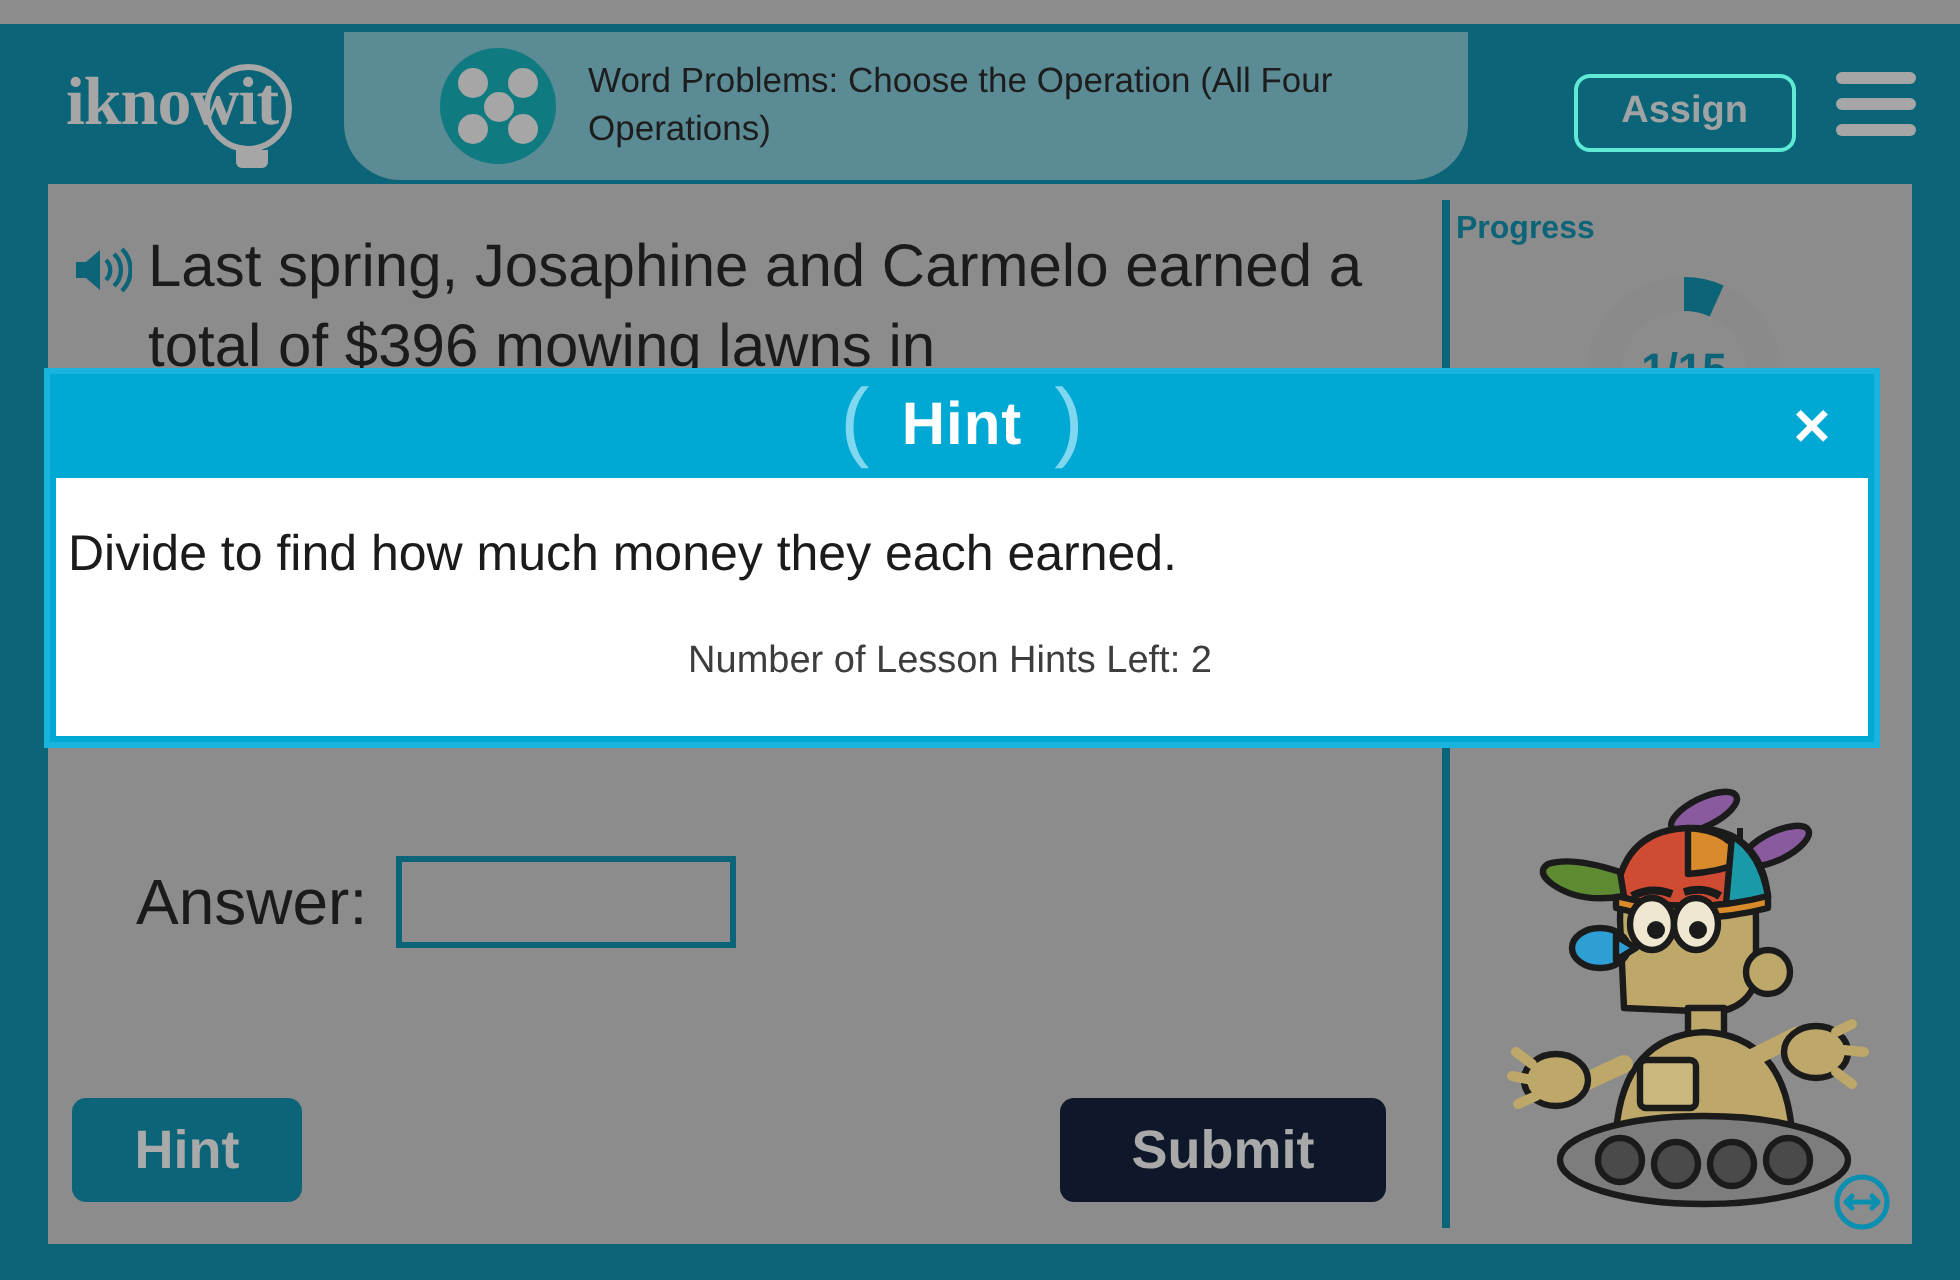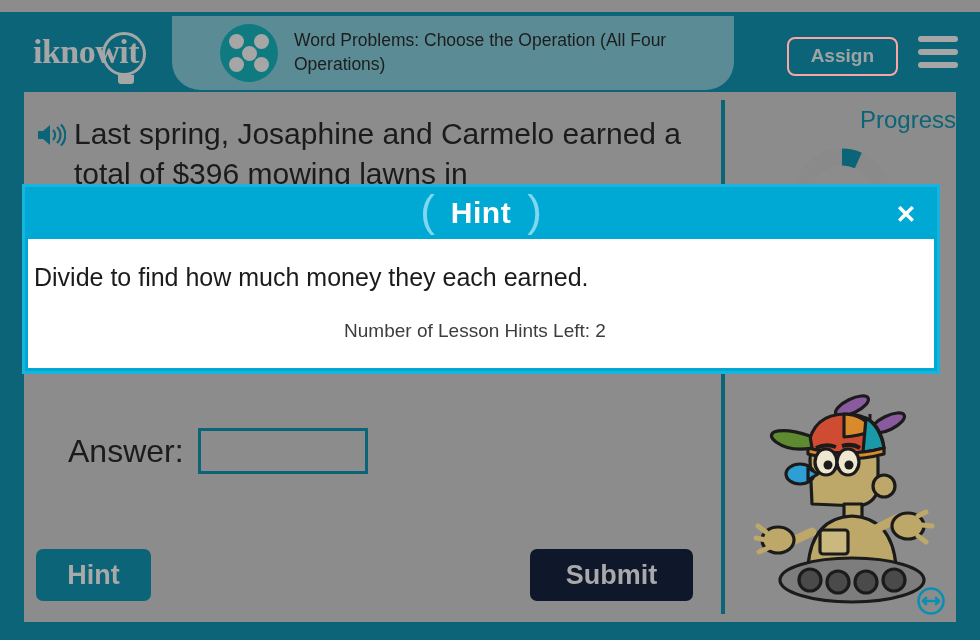--- a/index.html
+++ b/index.html
@@ -103,21 +103,21 @@
     font-size: 17.5px;
     color: #1d1d1d;
     line-height: 1.35;
     max-width: 440px;
   }
 
   .assign-btn {
     position: absolute;
     right: 82px; top: 25px;
     padding: 6px 22px 7px;
-    border: 2px solid #fca5a5;
+    border: 2px solid #5eead4;
     border-radius: 8px;
     color: #9fa3a4;
     font-size: 19px;
     font-weight: bold;
     background: transparent;
     cursor: pointer;
   }
 
   .hamburger {
     position: absolute;
@@ -218,24 +218,24 @@
   }
 
   
   .side-pane {
     position: absolute;
     left: 704px; top: 0;
     width: 228px; height: 530px;
   }
 
   .progress-title {
-    text-align: right;
+    text-align: left;
     margin-top: 14px;
-    font-size: 24px;
-    font-weight: normal;
+    font-size: 16px;
+    font-weight: bold;
     color: #0b6477;
   }
 
   .progress-ring {
     position: relative;
     width: 110px; height: 110px;
     margin: 8px auto 0;
   }
   .progress-ring svg { display: block; }
   .progress-value {

